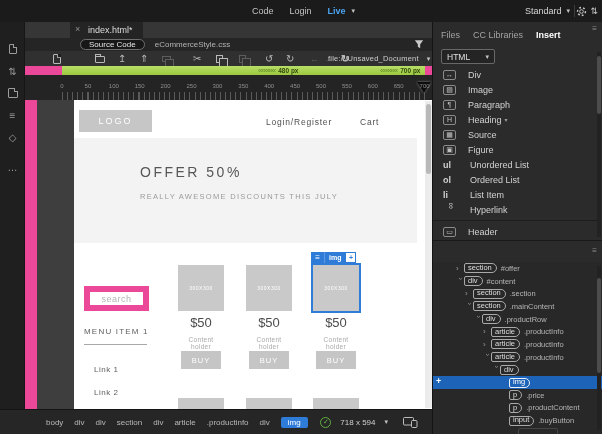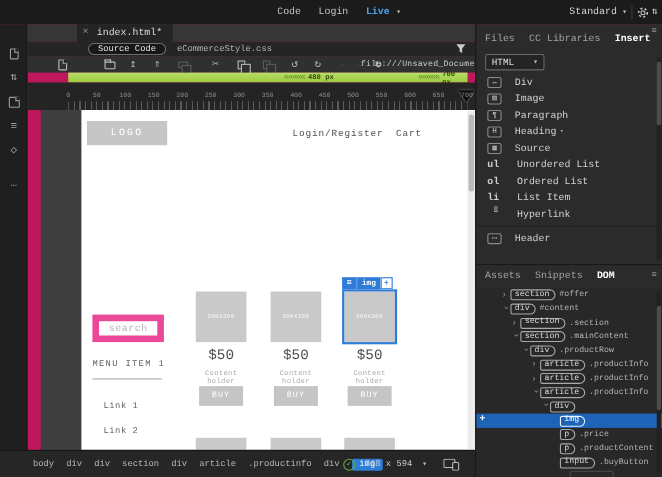--- a/index.html
+++ b/index.html
@@ -1,19 +1,19 @@
 <!DOCTYPE html>
 <html><head>
 <meta charset="utf-8">
 <style>
   * { margin:0; padding:0; box-sizing:border-box; }
   html,body { background:#111; }
   #app {
     position:relative; width:602px; height:434px; overflow:hidden;
-    background:#be185d; font-family:Liberation Mono, monospace;
+    background:#ec4899; font-family:Liberation Sans, sans-serif;
     color:#c9c9c9; -webkit-font-smoothing:antialiased; cursor:default;
   }
   
   .topbar { position:absolute; left:0; top:0; width:602px; height:22px; background:#1b1b1b; }
   .view-switcher { position:absolute; left:252px; top:0; height:22px; display:flex; align-items:center; gap:16px; font-size:9px; }
   .view-mode { color:#c3c3c3; }
   .view-mode.active { color:#4aa3ed; font-weight:bold; }
   .mini-chevron { font-size:7px; color:#c3c3c3; margin-left:-10px; }
   .workspace { position:absolute; right:32px; top:0; height:22px; display:flex; align-items:center; gap:5px; font-size:9px; color:#d6d6d6; }
   .topbar-right-icons { position:absolute; right:4px; top:0; height:22px; display:flex; align-items:center; gap:3px; }
@@ -79,21 +79,21 @@
   .el-display { position:absolute; left:237px; top:152px; height:11px; display:flex; font-size:7px; }
   .el-hamburger { width:13px; background:#2f7cd8; color:#fff; display:flex; align-items:center; justify-content:center; font-size:8px; }
   .el-tag { padding:0 4px; background:#2f7cd8; color:#fff; font-weight:bold; display:flex; align-items:center; border-left:1px solid #5d9ae2; }
   .el-plus { width:11px; background:#fdfdfd; border:1px solid #2f7cd8; color:#2f7cd8; font-weight:bold;
      display:flex; align-items:center; justify-content:center; }
   .page-scroll { position:absolute; left:388px; top:1px; width:7px; height:307px; background:#ececec; }
   .page-scroll-thumb { position:absolute; left:1px; top:3px; width:5px; height:70px; background:#b9b9b9; border-radius:3px; }
   
   .statusbar { position:absolute; left:0; top:409px; width:432px; height:25px; background:#262626; border-top:1px solid #151515;
      display:flex; align-items:center; font-size:8px; color:#b9b9b9; }
-  .crumbs { display:flex; align-items:center; gap:11px; margin-left:30px; }
+  .crumbs { display:flex; align-items:center; gap:11px; margin-left:46px; }
   .crumb.sel-pill { background:#2f7cd8; color:#fff; padding:1px 7px; border-radius:2px; }
   .sb-right { position:absolute; right:14px; display:flex; align-items:center; gap:9px; }
   .check-circle { width:11px; height:11px; border:1px solid #5fae3f; border-radius:50%; color:#6abf4b;
      font-size:7px; display:flex; align-items:center; justify-content:center; }
   .win-size { color:#cfcfcf; }
   
   .rightpanel { position:absolute; left:432px; top:22px; width:170px; height:412px; background:#2b2b2b; border-left:1px solid #141414; }
   .corner-icon { position:absolute; right:5px; top:2px; font-size:8px; color:#8d8d8d; }
   .ptabs { position:absolute; left:0; top:8px; width:170px; display:flex; gap:13px; padding-left:8px; font-size:9px; color:#a3a3a3;align-items:center; }
   .ptab.active { color:#ffffff; font-weight:bold; }
@@ -243,20 +243,24 @@
       <span class="ruler-label" style="left: 373.7px;">650</span>
       <span class="ruler-label" style="left: 399.6px;">700</span>
     </div>
 
   <div class="canvas">
     <div class="page">
       <div class="logo-box">LOGO</div>
       <span class="nav-link" style="left:192px">Login/Register</span>
       <span class="nav-link" style="left:286px">Cart</span>
 
+      <div class="offer">
+        <div class="offer-title">OFFER 50%</div>
+        <div class="offer-sub">REALLY AWESOME DISCOUNTS THIS JULY</div>
+      </div>
 
       <div class="search-box">search</div>
       <div class="menu-title">MENU ITEM 1</div>
       <div class="menu-underline"></div>
       <span class="menu-link" style="top:265px">Link 1</span>
       <span class="menu-link" style="top:288px">Link 2</span>
 
       <div id="products">
           <div class="card-img" style="left: 104px; top: 165px;">300X300</div>
           <div class="card-price" style="left: 104px; top: 215px;">$50</div>
@@ -339,20 +343,24 @@
         <div class="insert-row">
           <span class="insert-icon-box">H</span>
           <span class="insert-label">Heading</span>
           <span class="insert-caret">▾</span>
         </div>
         <div class="insert-row">
           <span class="insert-icon-box">▦</span>
           <span class="insert-label">Source</span>
         </div>
         <div class="insert-row">
+          <span class="insert-icon-box">▣</span>
+          <span class="insert-label">Figure</span>
+        </div>
+        <div class="insert-row">
           <span class="insert-icon-text">ul</span>
           <span class="insert-label">Unordered List</span>
         </div>
         <div class="insert-row">
           <span class="insert-icon-text">ol</span>
           <span class="insert-label">Ordered List</span>
         </div>
         <div class="insert-row">
           <span class="insert-icon-text">li</span>
           <span class="insert-label">List Item</span>
@@ -365,25 +373,20 @@
         <div class="insert-row">
           <span class="insert-icon-box">▭</span>
           <span class="insert-label">Header</span>
         </div>
       </div>
     <div class="vscroll" style="top:30px;height:185px">
         <div class="thumb" style="top:4px;height:58px"></div>
       </div>
 
     <div class="panel-div"></div>
-    <div class="ptabs ptabs2" id="dom-tabs">
-        <span class="ptab">Assets</span>
-        <span class="ptab">Snippets</span>
-        <span class="ptab active">DOM</span>
-      </div>
     <span class="corner-icon" style="top:224px">≡</span>
     <div class="dom-tree" id="dom-tree">
       <div class="dom-partial" style="top:166px"></div>
     <div class="dom-row" style="padding-left: 23px;">
           <span class="dom-arrow">›</span>
           <span class="dom-pill">section</span>
           <span class="dom-cls">#offer</span>
         </div>
         <div class="dom-row" style="padding-left: 23px;">
           <span class="dom-arrow exp">›</span>

